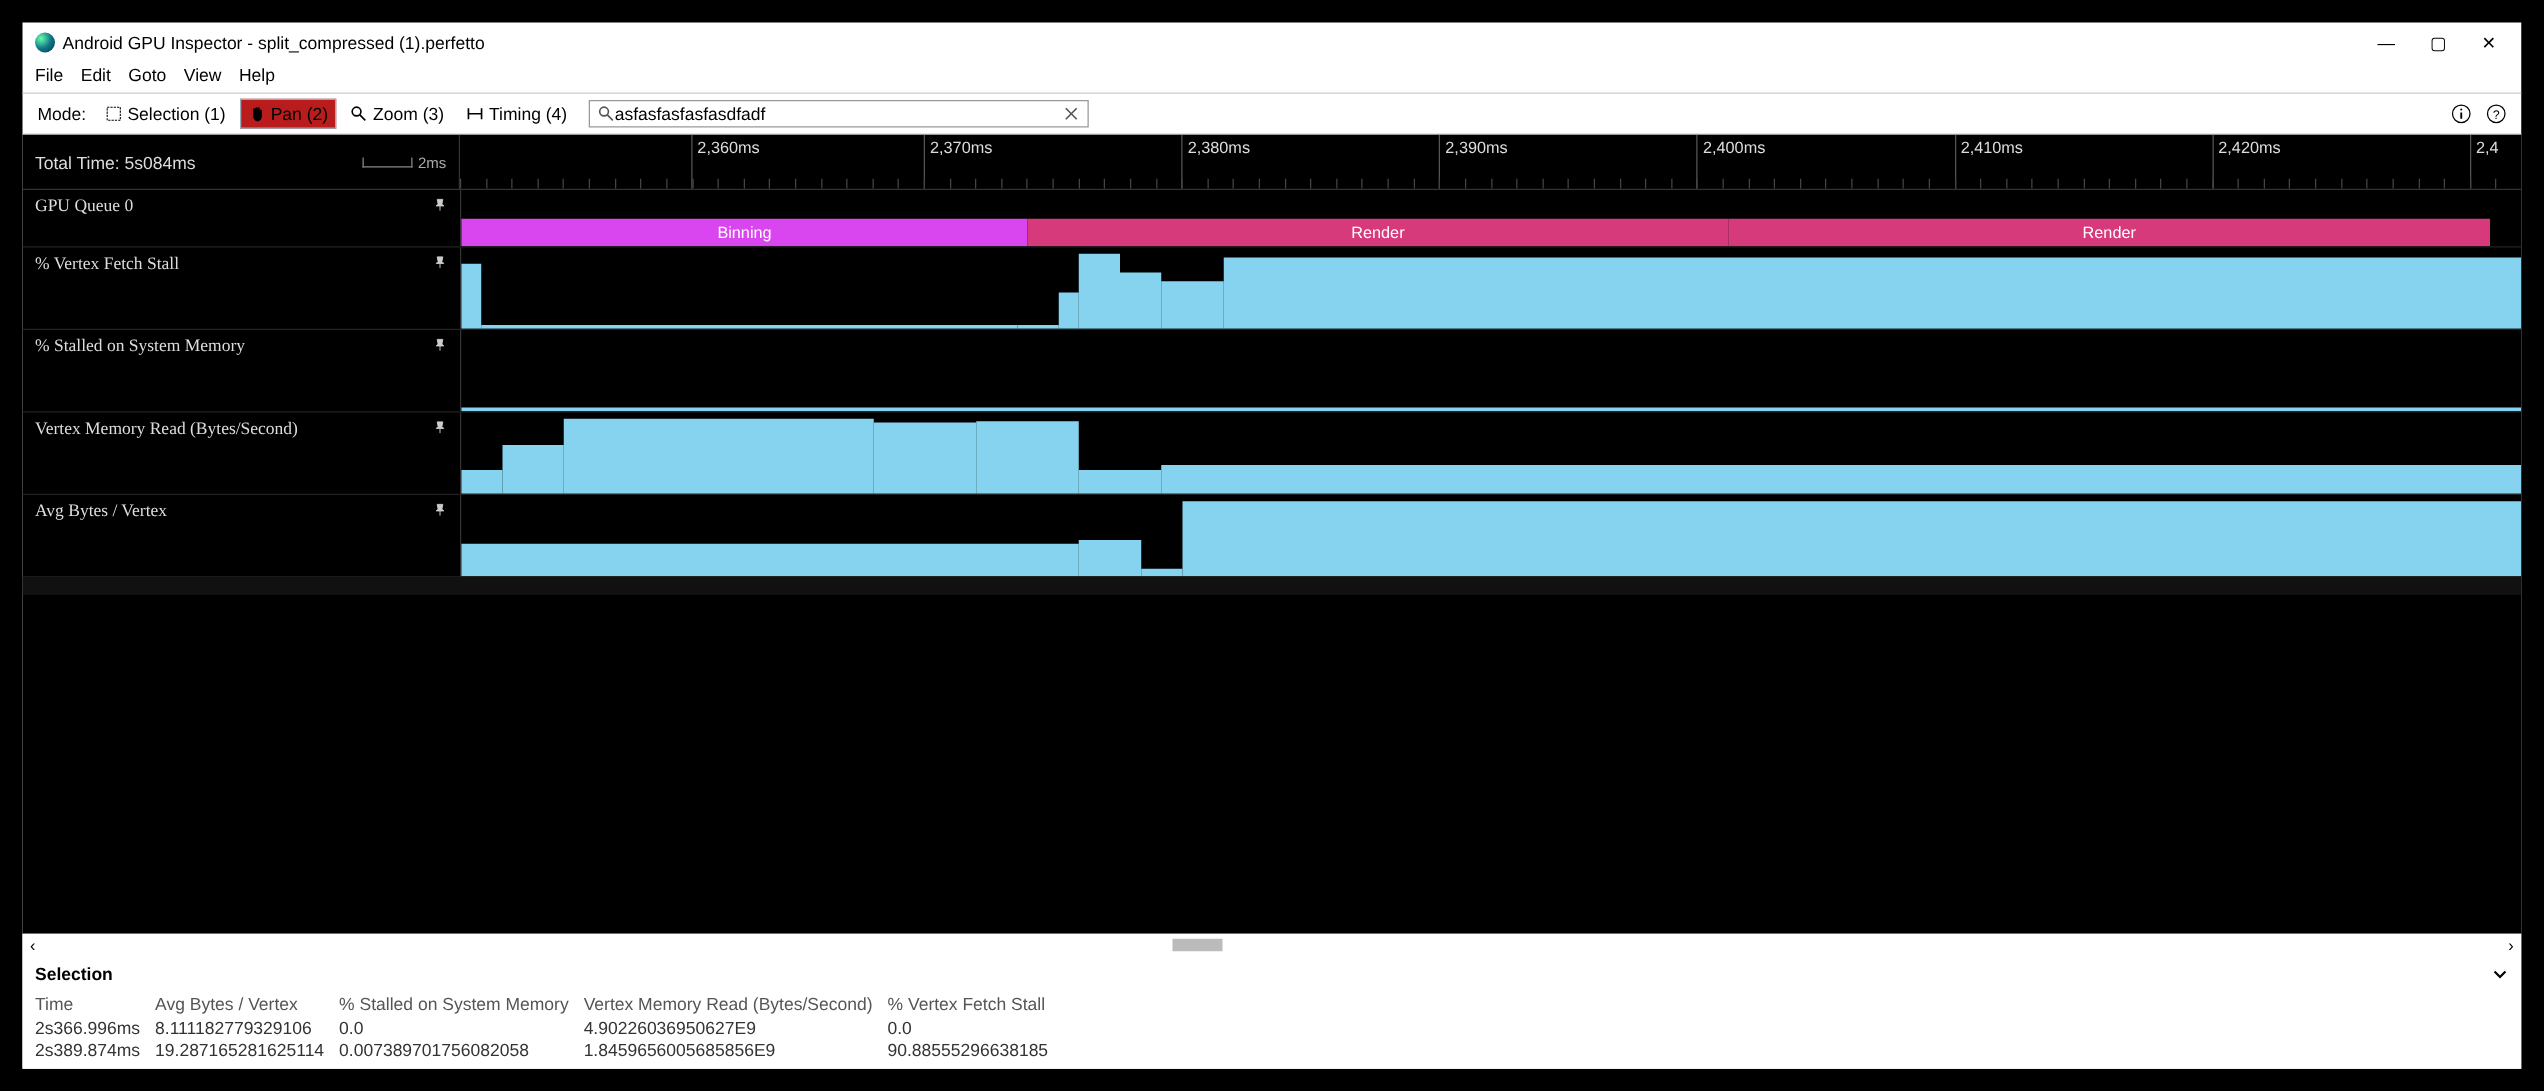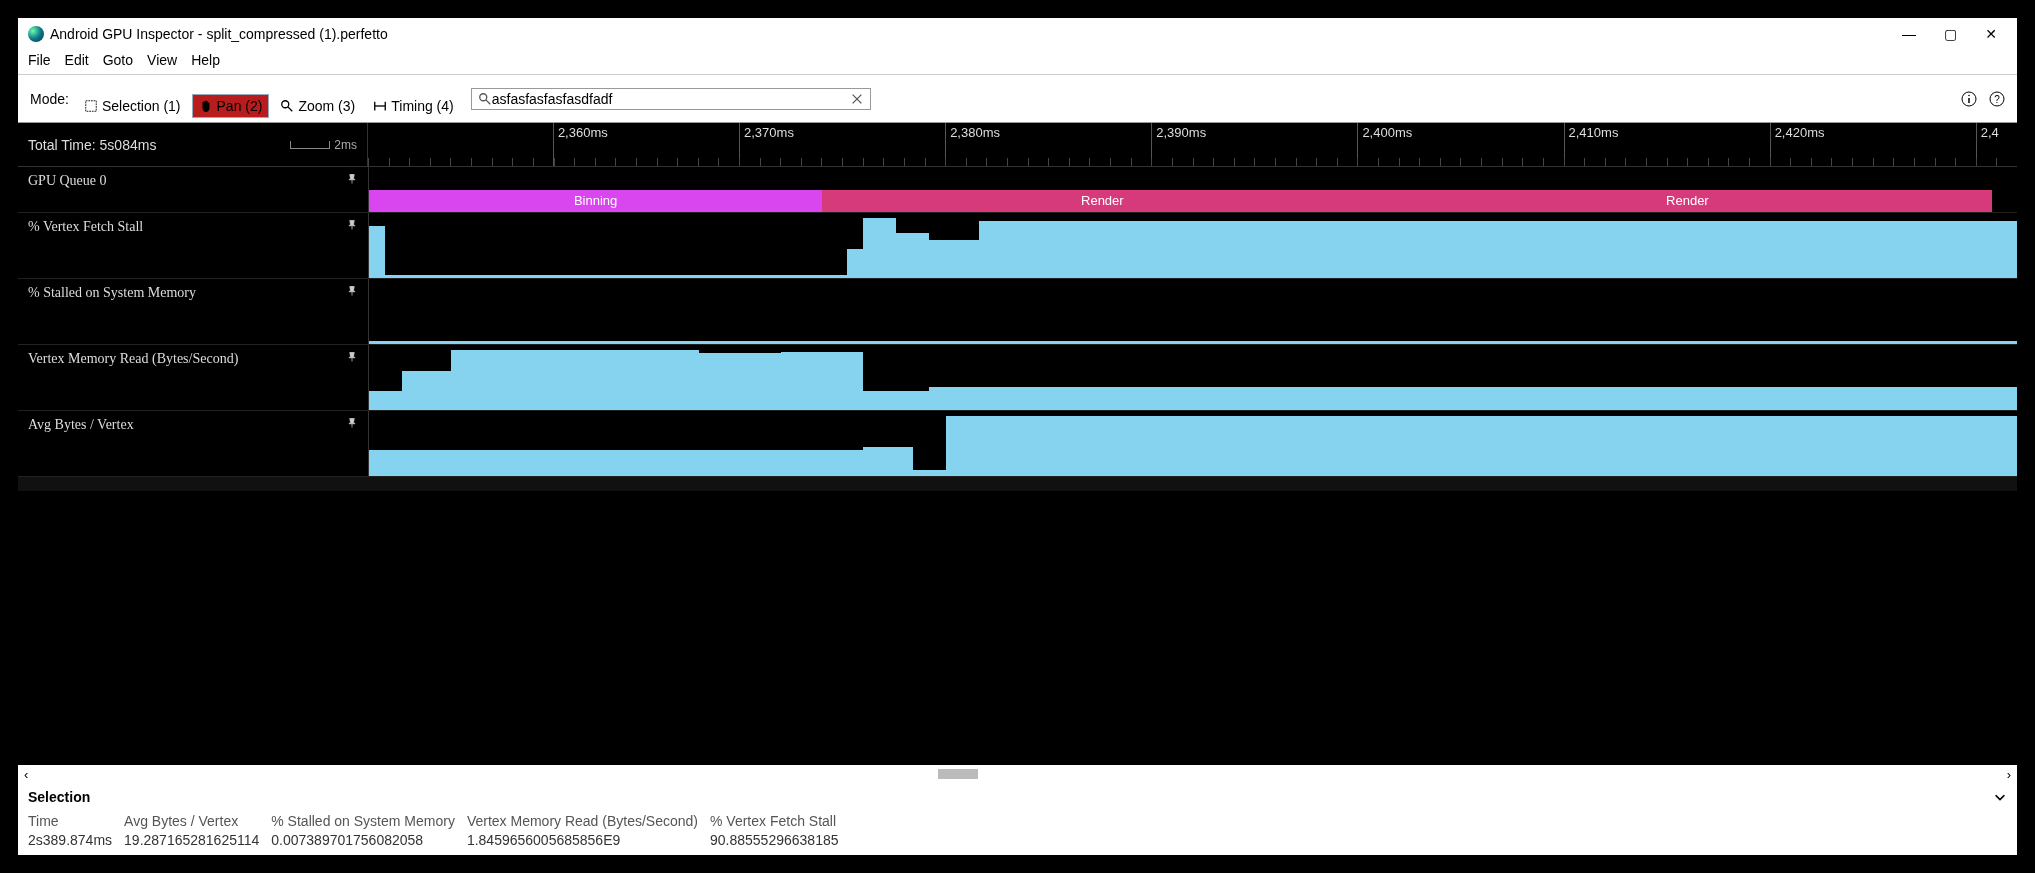--- a/index.html
+++ b/index.html
@@ -6,21 +6,21 @@
 body { font-family: "Segoe UI", Arial, sans-serif; font-size: 13px; background: #000; padding: 18px; }
 .window { background: #fff; display: flex; flex-direction: column; height: 837px; }
 .titlebar { display: flex; align-items: center; padding: 4px 10px; height: 32px; color: #000; }
 .titlebar .app-icon { width: 16px; height: 16px; margin-right: 6px; border-radius: 50%; background: radial-gradient(circle at 30% 30%, #6fa, #178, #035); }
 .titlebar .title { flex: 1; font-size: 14px; }
 .titlebar .wc { display: flex; gap: 28px; padding-right: 10px; }
 .titlebar .wc span { font-size: 14px; cursor: default; }
 .menubar { display: flex; gap: 14px; padding: 2px 10px 6px 10px; font-size: 14px; color: #000; }
 .toolbar { display: flex; align-items: center; gap: 4px; padding: 4px 8px; border-top: 1px solid #ccc; border-bottom: 1px solid #999; }
 .toolbar .lbl { font-size: 14px; color: #000; padding: 0 4px; }
-.modebtn { display: inline-flex; align-items: center; gap: 4px; padding: 3px 6px; border: 1px solid transparent; cursor: pointer; font-size: 14px; margin-top: 15px; }
+.modebtn { display: inline-flex; align-items: center; gap: 4px; padding: 3px 6px; border: 1px solid transparent; cursor: pointer; font-size: 14px; }
 .modebtn.active { background: #b91c1c; border: 1px solid #9ab; }
 .mode-ico { width: 14px; height: 14px; display: inline-block; }
 .searchbox { display: flex; align-items: center; border: 1px solid #999; margin-left: 6px; padding: 2px 6px; width: 400px; background: #fff; }
 .searchbox input { border: none; outline: none; flex: 1; font-size: 14px; }
 .searchbox svg { width: 14px; height: 14px; }
 .spacer { flex: 1; }
 .iconbtn { width: 24px; height: 24px; display: flex; align-items: center; justify-content: center; cursor: pointer; }
 .iconbtn svg { width: 16px; height: 16px; }
 .tracks-area { background: #000; flex: 1; display: flex; flex-direction: column; color: #ddd; overflow: hidden; }
 .time-header { display: flex; height: 44px; }
@@ -347,20 +347,27 @@
           <tr id="sel-head">
             <th>Time</th>
             <th>Avg Bytes / Vertex</th>
             <th>% Stalled on System Memory</th>
             <th>Vertex Memory Read (Bytes/Second)</th>
             <th>% Vertex Fetch Stall</th>
           </tr>
         </thead>
       <tbody id="sel-body">
           <tr>
+            <td>2s366.996ms</td>
+            <td>8.111182779329106</td>
+            <td>0.0</td>
+            <td>4.90226036950627E9</td>
+            <td>0.0</td>
+          </tr>
+          <tr>
             <td>2s389.874ms</td>
             <td>19.287165281625114</td>
             <td>0.007389701756082058</td>
             <td>1.8459656005685856E9</td>
             <td>90.88555296638185</td>
           </tr>
         </tbody>
     </table>
   </div>
 

